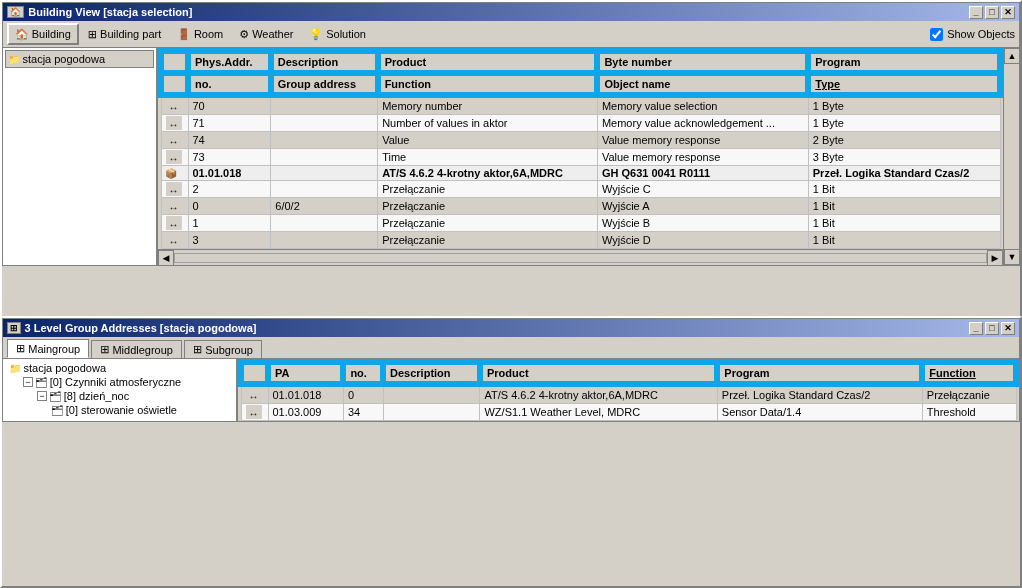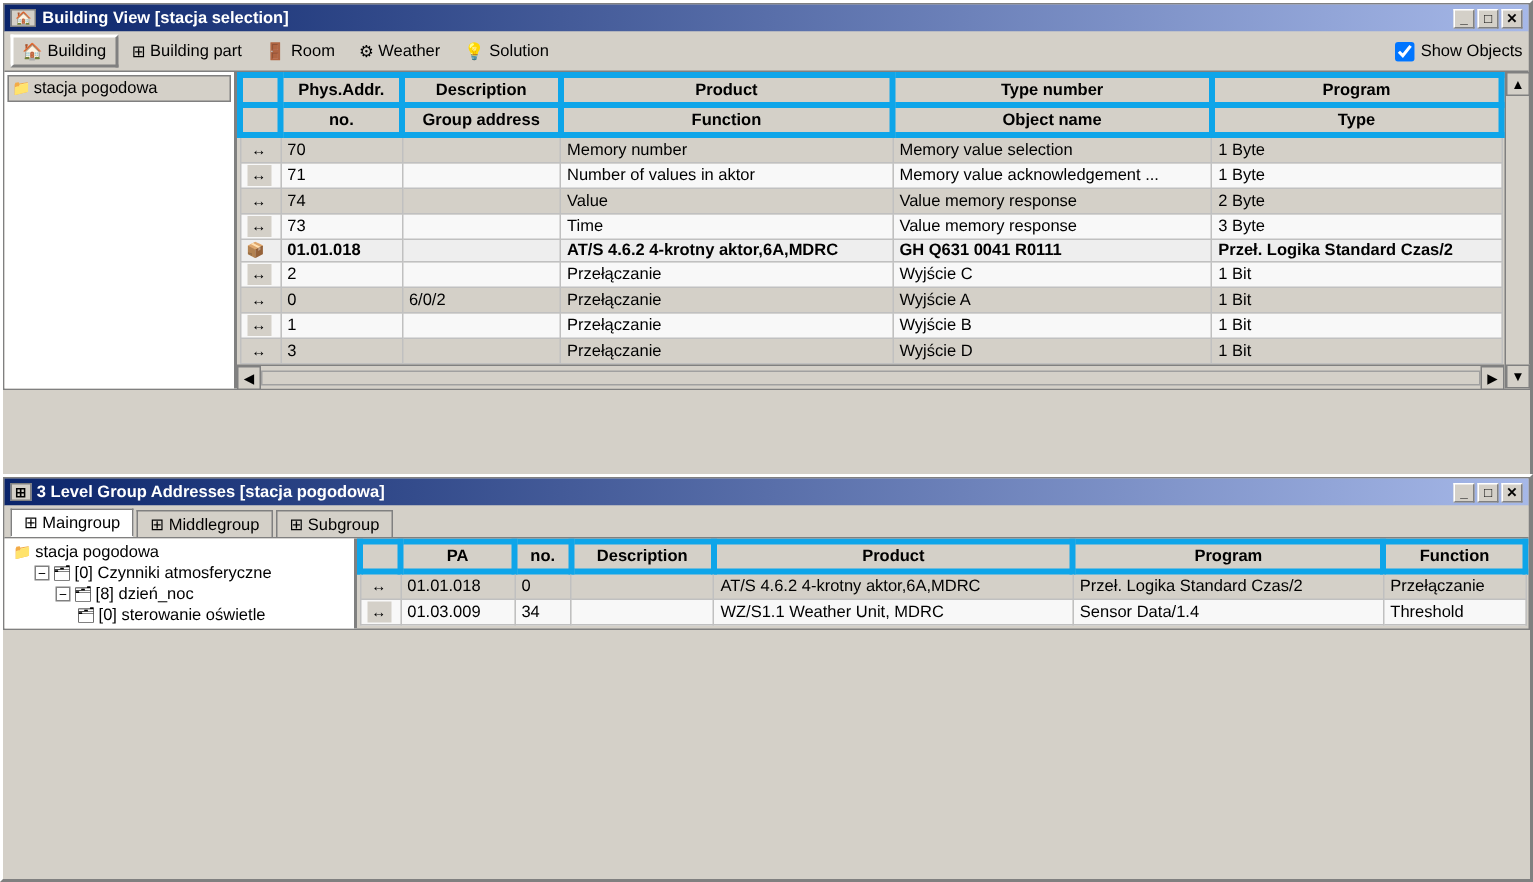--- a/index.html
+++ b/index.html
@@ -90,23 +90,23 @@
     }
 
     
     .data-table {
       width: 100%;
       border-collapse: collapse;
       font-size: 11px;
     }
     .data-table th {
       background: #d4d0c8;
-      border: 4px solid #0ea5e9;
+      border: 6px solid #0ea5e9;
       padding: 2px 4px;
-      text-align: center;
+      text-align: left;
       font-weight: bold;
       white-space: nowrap;
     }
     .data-table td {
       border: 1px solid #c0c0c0;
       padding: 1px 4px;
       white-space: nowrap;
     }
     .data-table tr:nth-child(even) { background: #f8f8f8; }
 
@@ -167,21 +167,21 @@
     }
     
     #win2 {
       top: 316px; left: 0; width: 1022px; height: 272px;
     }
 
     .win-body {
       display: flex; flex-direction: row; height: calc(100% - 46px);
     }
 
-    .underline { }
+    .underline { text-decoration: underline; }
 
     .group-row td {
       background: #eeeeee;
       font-weight: bold;
     }
   </style>
 </head>
 <body>
 
 <div id="win1" class="window">
@@ -236,21 +236,21 @@
       </div>
 
       <div class="scroll-container" style="position:relative;">
         <table class="data-table">
           <thead>
             <tr>
               <th style="width:16px;"></th>
               <th>Phys.Addr.</th>
               <th>Description</th>
               <th>Product</th>
-              <th>Type number</th>
+              <th>Byte number</th>
               <th>Program</th>
             </tr>
             <tr style="background:#e8e8e8;">
               <th></th>
               <th>no.</th>
               <th>Group address</th>
               <th>Function</th>
               <th>Object name</th>
               <th><span class="underline">Type</span></th>
             </tr>
@@ -430,21 +430,21 @@
     <td></td>
     <td>AT/S 4.6.2 4-krotny aktor,6A,MDRC</td>
     <td>Przeł. Logika Standard Czas/2</td>
     <td>Przełączanie</td>
   </tr>
               <tr>
     <td><span class="row-icon row-icon-arrow">↔</span></td>
     <td>01.03.009</td>
     <td>34</td>
     <td></td>
-    <td>WZ/S1.1 Weather Unit, MDRC</td>
+    <td>WZ/S1.1 Weather Level, MDRC</td>
     <td>Sensor Data/1.4</td>
     <td>Threshold</td>
   </tr>
             </tbody>
         </table>
       </div>
     </div>
   </div>
 </div>
 

